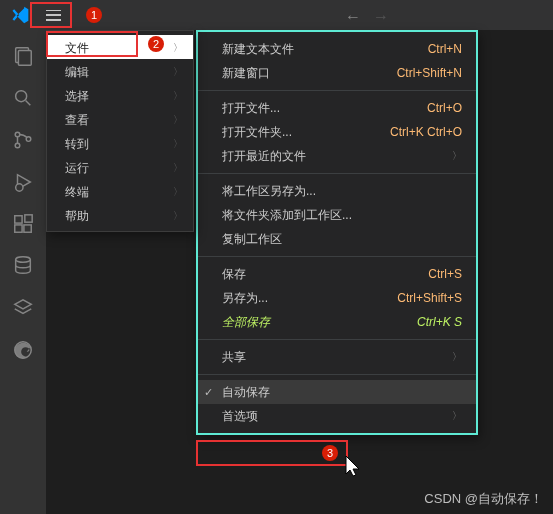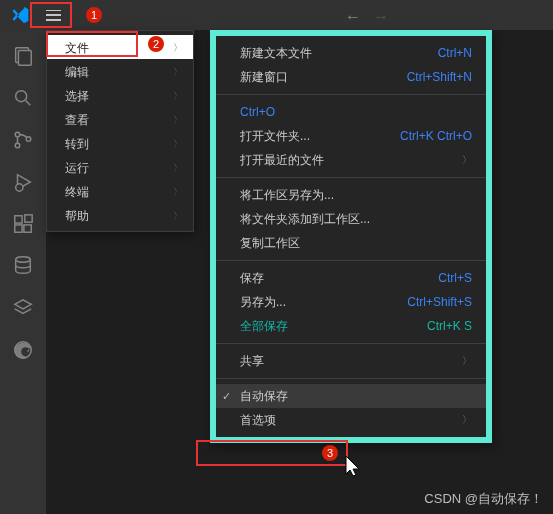--- a/index.html
+++ b/index.html
@@ -12,26 +12,26 @@
   .redbox { border: 2px solid #e63232; position: absolute; pointer-events: none; z-index: 50; }
   .annot { position:absolute; width:16px; height:16px; background:#d81e06; color:#fff; font-size:11px; border-radius:50%; display:flex; align-items:center; justify-content:center; z-index:60; font-family: Arial; }
   .nav-right { margin-left:auto; display:flex; gap:12px; padding-right:160px; color:#848484; }
   .activitybar { position:absolute; top:30px; left:0; width:46px; bottom:0; background:#333333; display:flex; flex-direction:column; align-items:center; gap:18px; padding-top:14px; }
   .activitybar .aicon { width:24px; height:24px; color:#858585; display:flex; align-items:center; justify-content:center; cursor:pointer; }
   .menu1 { position:absolute; top:30px; left:46px; width:148px; background:#252526; border:1px solid #3c3c3c; box-shadow:2px 4px 10px rgba(0,0,0,0.4); padding:4px 0; z-index:40; }
   .menu1 .mitem { height:24px; display:flex; align-items:center; justify-content:space-between; padding:2px 10px 0 18px; font-size:12px; color:#cccccc; cursor:pointer; }
   .menu1 .mitem.invert { background:#ffffff; color:#222; }
   .chev { font-size:10px; color:#666; }
   .mitem.invert .chev { color:#555; }
-  .menu2 { position:absolute; top:30px; left:210px; width:282px; background:#252526; border:6px solid #5eead4; box-shadow:2px 4px 10px rgba(0,0,0,0.4); padding:5px 0; z-index:35; }
+  .menu2 { position:absolute; top:30px; left:196px; width:282px; background:#252526; border:2px solid #5eead4; box-shadow:2px 4px 10px rgba(0,0,0,0.4); padding:5px 0; z-index:35; }
   .menu2 .row { height:24px; display:flex; align-items:center; padding:0 14px 0 24px; font-size:12px; cursor:pointer; position:relative; }
   .menu2 .row.sel { background:#3a3a3a; }
   .menu2 .row .lbl { flex:1; color:#cccccc; }
-  .menu2 .row.disabled .lbl,.menu2 .row.disabled .short{ color:#14b8a6; }
-  .menu2 .row .short { color:#3b82f6; font-size:12px; }
+  .menu2 .row.disabled .lbl,.menu2 .row.disabled .short{ color:#bef264;font-style:italic; }
+  .menu2 .row .short { color:#fdba74; font-size:12px; }
   .menu2 .row .sub { font-size:10px; color:#888; margin-left:auto; }
   .menu2 .sep { height:1px; background:#3c3f41; margin:5px 0; }
   .check { position:absolute; left:6px; font-size:11px; color:#bbb; }
   .cursor { position:absolute; left:344px; top:454px; z-index:70; pointer-events:none; }
   .watermark { position:absolute; bottom:6px; right:10px; font-size:13px; color:#bdbdbd; z-index:20; }
   .edge { position:absolute; left:46px; top:30px; right:0; bottom:0; background:#1e1e1e; }
 </style>
 </head>
 <body>
 
@@ -156,20 +156,21 @@
     <div class="row">
       <span class="lbl">新建文本文件</span>
       <span class="short">Ctrl+N</span>
     </div>
     <div class="row">
       <span class="lbl">新建窗口</span>
       <span class="short">Ctrl+Shift+N</span>
     </div>
     <div class="sep"></div>
     <div class="row">
+      <span class="lbl">打开文件...</span>
       <span class="short">Ctrl+O</span>
     </div>
     <div class="row">
       <span class="lbl">打开文件夹...</span>
       <span class="short">Ctrl+K Ctrl+O</span>
     </div>
     <div class="row">
       <span class="lbl">打开最近的文件</span>
       <span class="sub">〉</span>
     </div>

